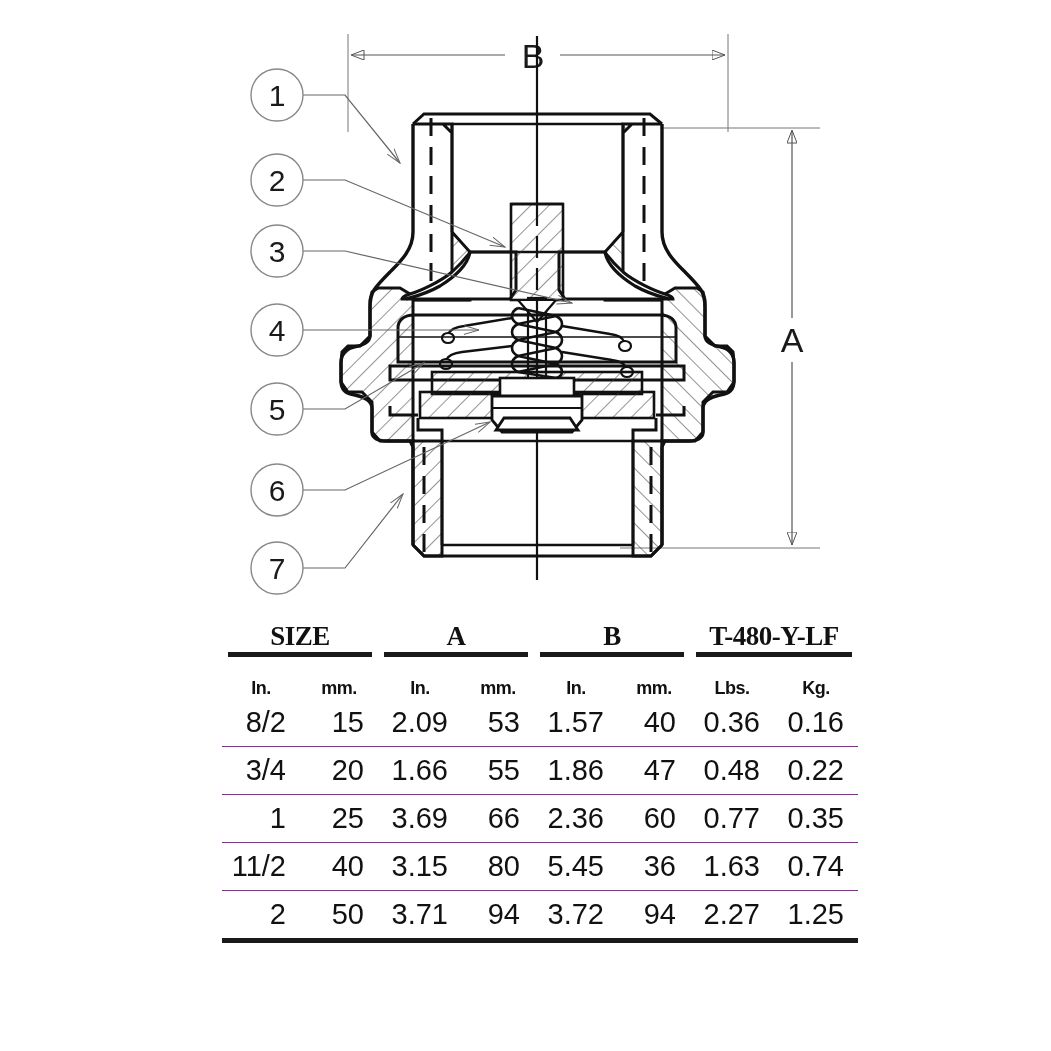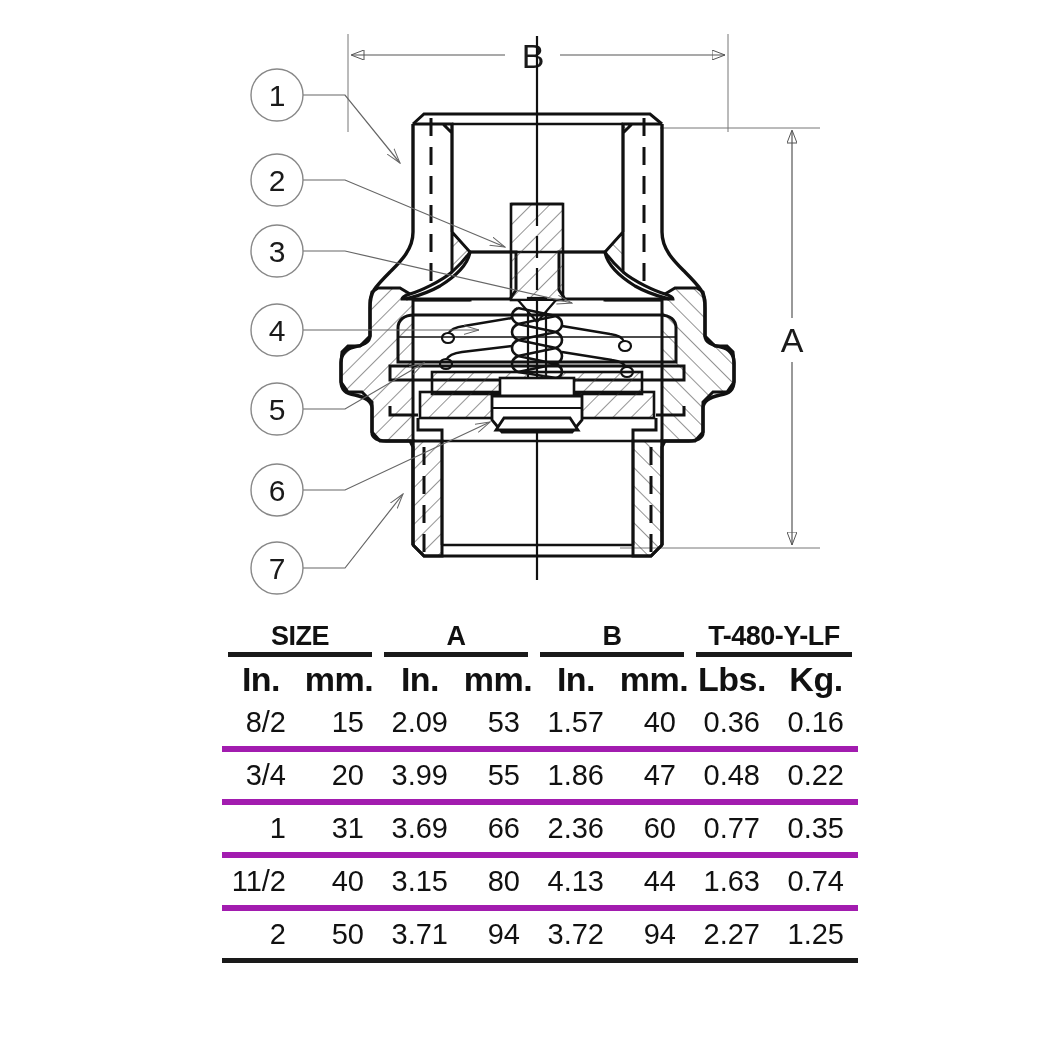--- a/index.html
+++ b/index.html
@@ -58,49 +58,50 @@
   }
 
   .grp-head {
     text-align: center;
     font-size: 27px;
     font-weight: bold;
     letter-spacing: -0.5px;
     height: 40px;
     vertical-align: bottom;
     padding-bottom: 2px;
+    font-family: Liberation Serif, serif;
   }
   .grp-rule {
     height: 5px;
     padding: 0;
   }
   .grp-rule > div {
     height: 5px;
     background: #1a1a1a;
     margin: 0 6px;
   }
 
   .sub-head {
     text-align: center;
-    font-size: 34px;
+    font-size: 18px;
     font-weight: bold;
     height: 42px;
     vertical-align: bottom;
     padding-bottom: 4px;
     letter-spacing: -0.5px;
   }
 
   tr.thick-top > td {
     border-top: 5px solid #1a1a1a;
   }
   tr.thick-bottom > td {
     border-bottom: 5px solid #1a1a1a;
   }
   tr.data > td {
-    border-top: 6px solid #a21caf;
+    border-top: 1px solid #a21caf;
     height: 47px;
     text-align: right;
     font-size: 29px;
     padding-right: 14px;
     vertical-align: middle;
     white-space: nowrap;
   }
   tr.data.first > td {
     border-top: none;
   }
@@ -473,44 +474,44 @@
           <td>2.09</td>
           <td>53</td>
           <td>1.57</td>
           <td>40</td>
           <td>0.36</td>
           <td>0.16</td>
         </tr>
         <tr class="data">
           <td>3/4</td>
           <td>20</td>
-          <td>3.99</td>
+          <td>1.66</td>
           <td>55</td>
           <td>1.86</td>
           <td>47</td>
           <td>0.48</td>
           <td>0.22</td>
         </tr>
         <tr class="data">
           <td>1</td>
-          <td>31</td>
+          <td>25</td>
           <td>3.69</td>
           <td>66</td>
           <td>2.36</td>
           <td>60</td>
           <td>0.77</td>
           <td>0.35</td>
         </tr>
         <tr class="data">
           <td>11/2</td>
           <td>40</td>
           <td>3.15</td>
           <td>80</td>
-          <td>4.13</td>
-          <td>44</td>
+          <td>5.45</td>
+          <td>36</td>
           <td>1.63</td>
           <td>0.74</td>
         </tr>
         <tr class="data thick-bottom">
           <td>2</td>
           <td>50</td>
           <td>3.71</td>
           <td>94</td>
           <td>3.72</td>
           <td>94</td>

